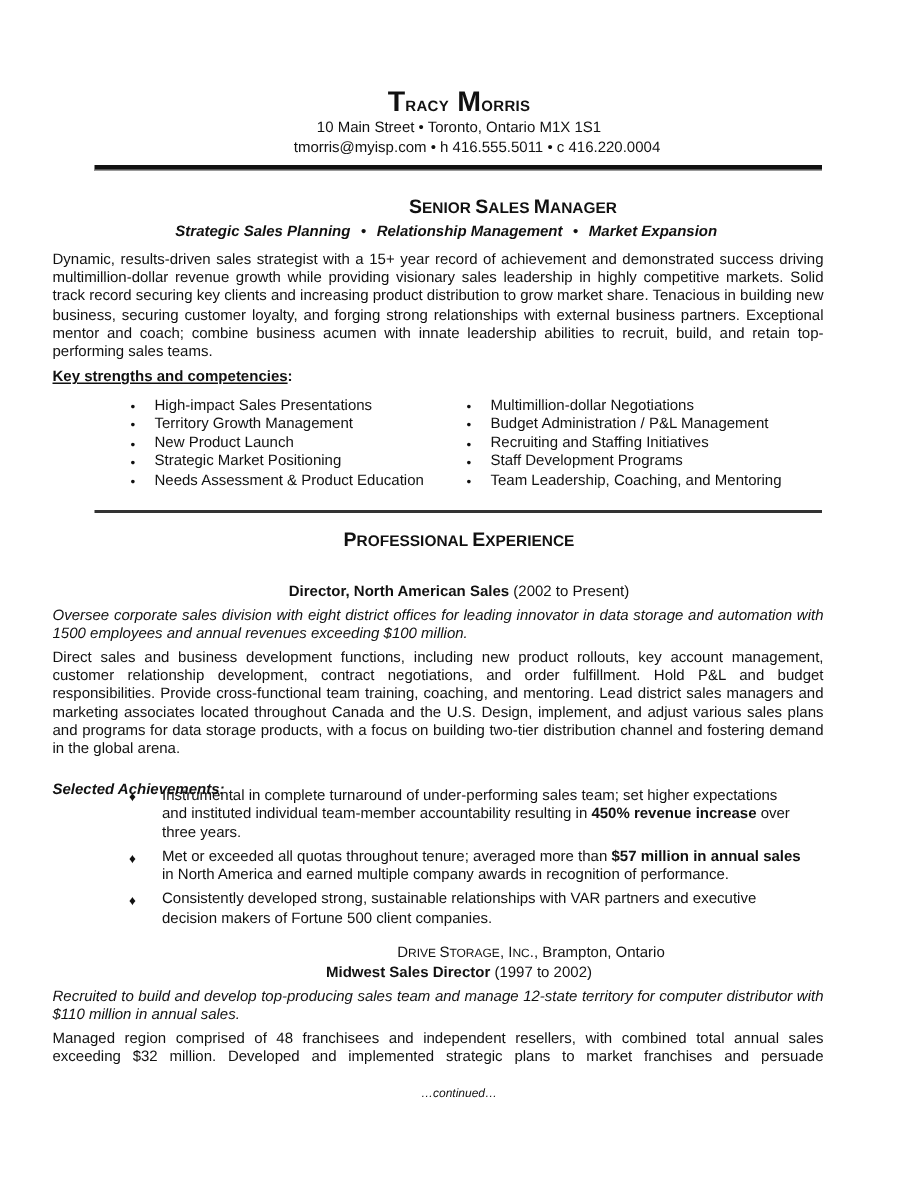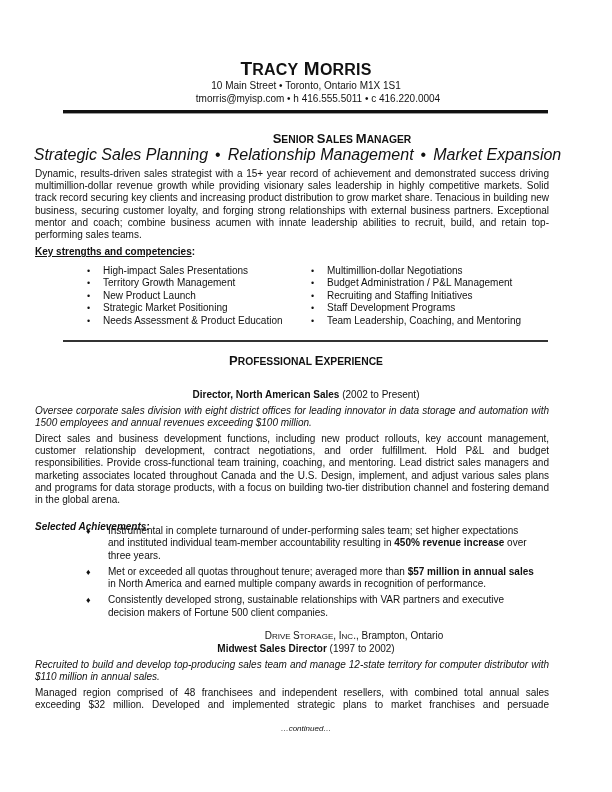--- a/index.html
+++ b/index.html
@@ -6,39 +6,39 @@
   body {
     width: 612px; height: 792px; position: relative; overflow: hidden;
     font-family: "Liberation Sans", sans-serif; color: #111111;
   }
   .page { position: absolute; left: 0; top: 0; width: 612px; height: 792px; }
   .name {
     position: absolute; top: 58px; left: 0; width: 612px; text-align: center;
     font-weight: bold; font-size: 19px; letter-spacing: 0.2px; line-height: 22px;
   }
   .name .big { font-size: 19px; }
-  .name .sc { font-size: 16px; }
+  .name .sc { font-size: 10px; }
   .contact {
     position: absolute; left: 0; width: 612px; text-align: center;
     font-size: 10px; line-height: 14px;
   }
   .rule {
     position: absolute; left: 63px; width: 485px; height: 3px; background: #111;
     border-bottom: 1px solid #9a9a9a;
   }
   .rule2 { height: 2px; background: #333; border-bottom: none; }
   .section-title {
     position: absolute; left: 0; width: 612px; text-align: center;
     font-weight: bold; line-height: 16px;
   }
   .section-title .big { font-size: 13px; }
   .section-title .sc { font-size: 10.3px; }
   .tagline {
     position: absolute; top: 148px; left: 0; width: 595px; text-align: center;
-    font-weight: normal; font-style: italic; font-size: 16px; line-height: 14px;
+    font-weight: bold; font-style: italic; font-size: 10px; line-height: 14px;
   }
   .tagline .sep { font-style: normal; margin: 0 7px; }
   .para {
     position: absolute; left: 35px; width: 514px; font-size: 10px; line-height: 12.2px;
     text-align: justify;
   }
   .para.italic { font-style: italic; }
   .para.last-left { text-align-last: left; }
   .subhead {
     position: absolute; left: 35px; font-size: 10px; font-weight: bold; line-height: 12px;

